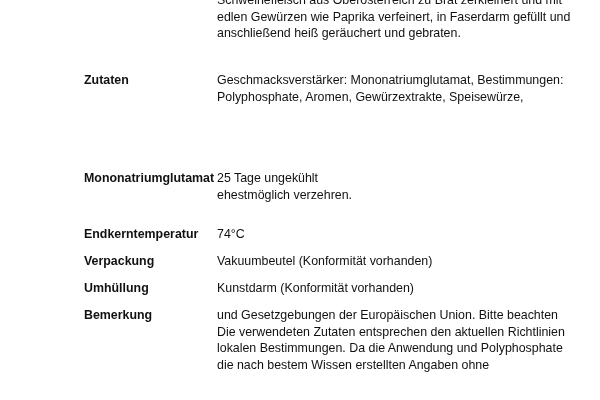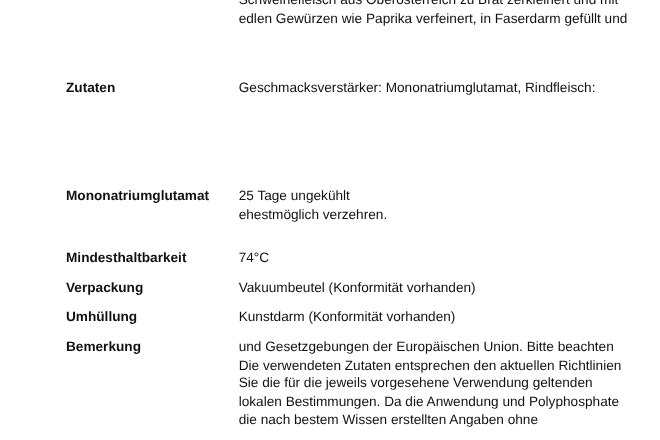--- a/index.html
+++ b/index.html
@@ -24,21 +24,21 @@
       width: 600px;
       height: 325px;
     }
     .row {
       position: absolute;
       left: 0;
       width: 600px;
     }
     .label {
       position: absolute;
-      left: 60px;
+      left: 84px;
       font-weight: bold;
       white-space: nowrap;
     }
     .value {
       position: absolute;
       left: 217px;
       width: 370px;
     }
     .value .line {
       display: block;
@@ -47,40 +47,42 @@
   </style>
 </head>
 <body>
 
 <div class="page">
 
   <div class="row" style="top:-8px;">
     <div class="value">
       <span class="line">Schweinefleisch aus Oberösterreich zu Brät zerkleinert und mit</span>
       <span class="line">edlen Gewürzen wie Paprika verfeinert, in Faserdarm gefüllt und</span>
+      <span class="line">anschließend heiß geräuchert und gebraten.</span>
     </div>
   </div>
 
   <div class="row" style="top:72px;">
     <div class="label">Zutaten</div>
     <div class="value">
-      <span class="line">Geschmacksverstärker: Mononatriumglutamat, Rindfleisch:</span>
+      <span class="line">Geschmacksverstärker: Mononatriumglutamat, Bestimmungen:</span>
+      <span class="line">Polyphosphate, Aromen, Gewürzextrakte, Speisewürze,</span>
     </div>
   </div>
 
   <div class="row" style="top:170px;">
     <div class="label">Mononatriumglutamat</div>
     <div class="value">
       <span class="line">25 Tage ungekühlt</span>
       <span class="line">ehestmöglich verzehren.</span>
     </div>
   </div>
 
   <div class="row" style="top:226px;">
-    <div class="label">Mindesthaltbarkeit</div>
+    <div class="label">Endkerntemperatur</div>
     <div class="value">
       <span class="line">74°C</span>
     </div>
   </div>
 
   <div class="row" style="top:253px;">
     <div class="label">Verpackung</div>
     <div class="value">
       <span class="line">Vakuumbeutel (Konformität vorhanden)</span>
     </div>
@@ -91,20 +93,19 @@
     <div class="value">
       <span class="line">Kunstdarm (Konformität vorhanden)</span>
     </div>
   </div>
 
   <div class="row" style="top:307px;">
     <div class="label">Bemerkung</div>
     <div class="value">
       <span class="line">und Gesetzgebungen der Europäischen Union. Bitte beachten</span>
       <span class="line">Die verwendeten Zutaten entsprechen den aktuellen Richtlinien</span>
-      <span class="line">Sie die für die jeweils vorgesehene Verwendung geltenden</span>
       <span class="line">lokalen Bestimmungen. Da die Anwendung und Polyphosphate</span>
       <span class="line">die nach bestem Wissen erstellten Angaben ohne</span>
 
     </div>
   </div>
 
 </div>
 
 </body></html>

